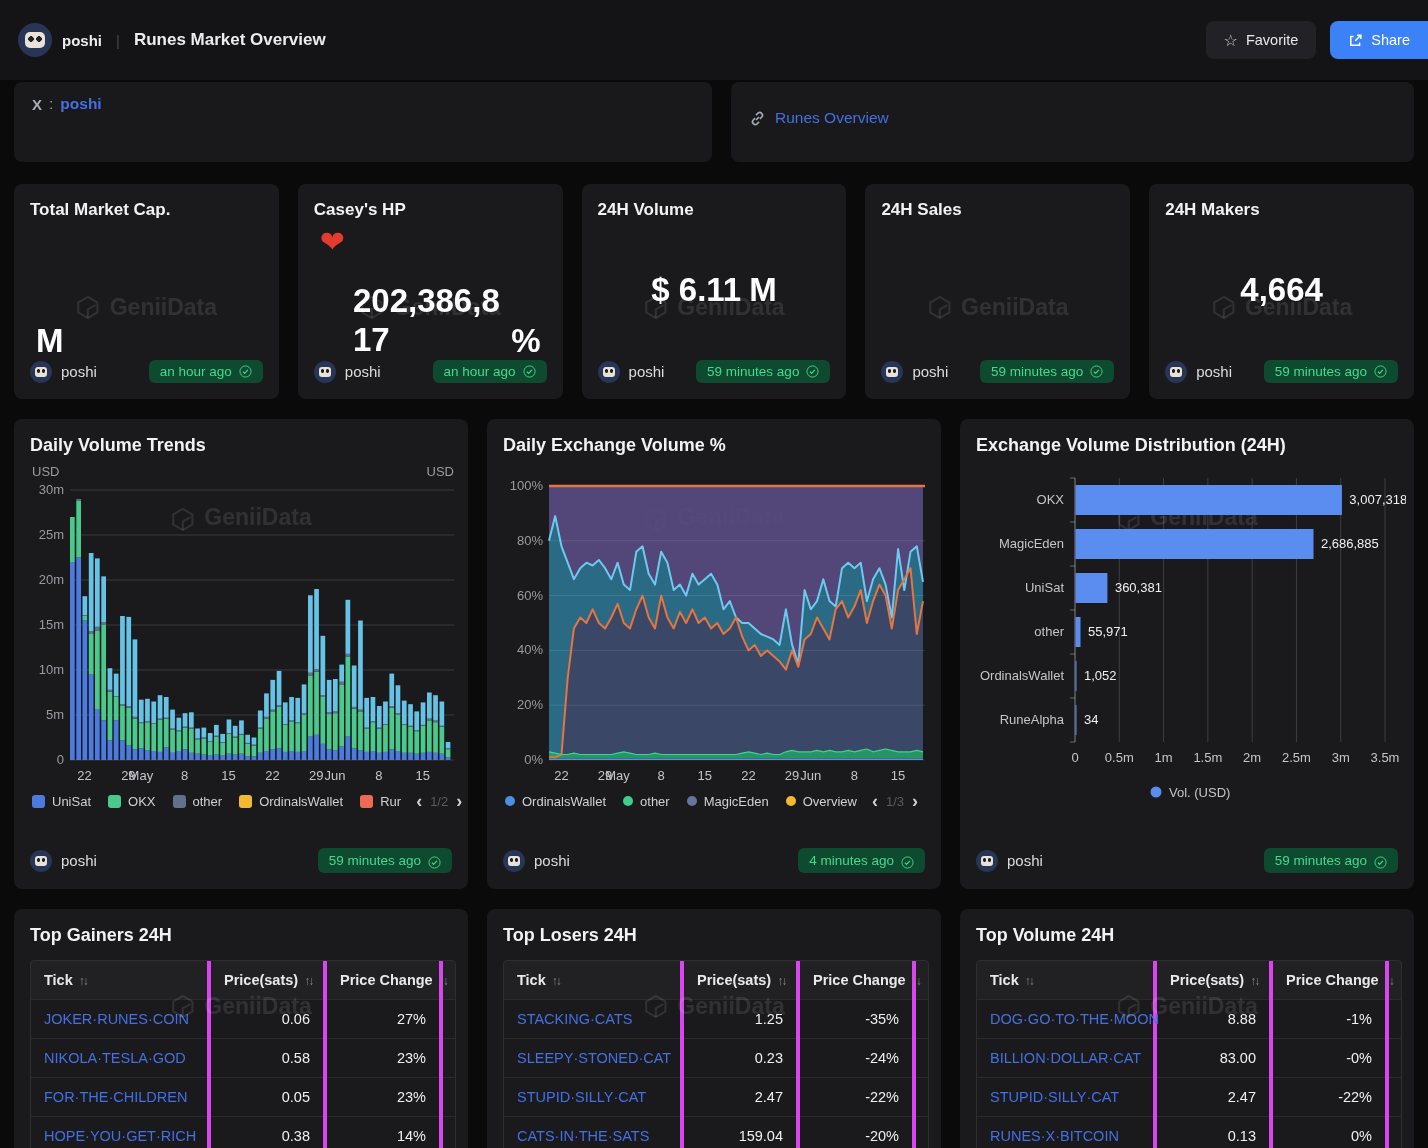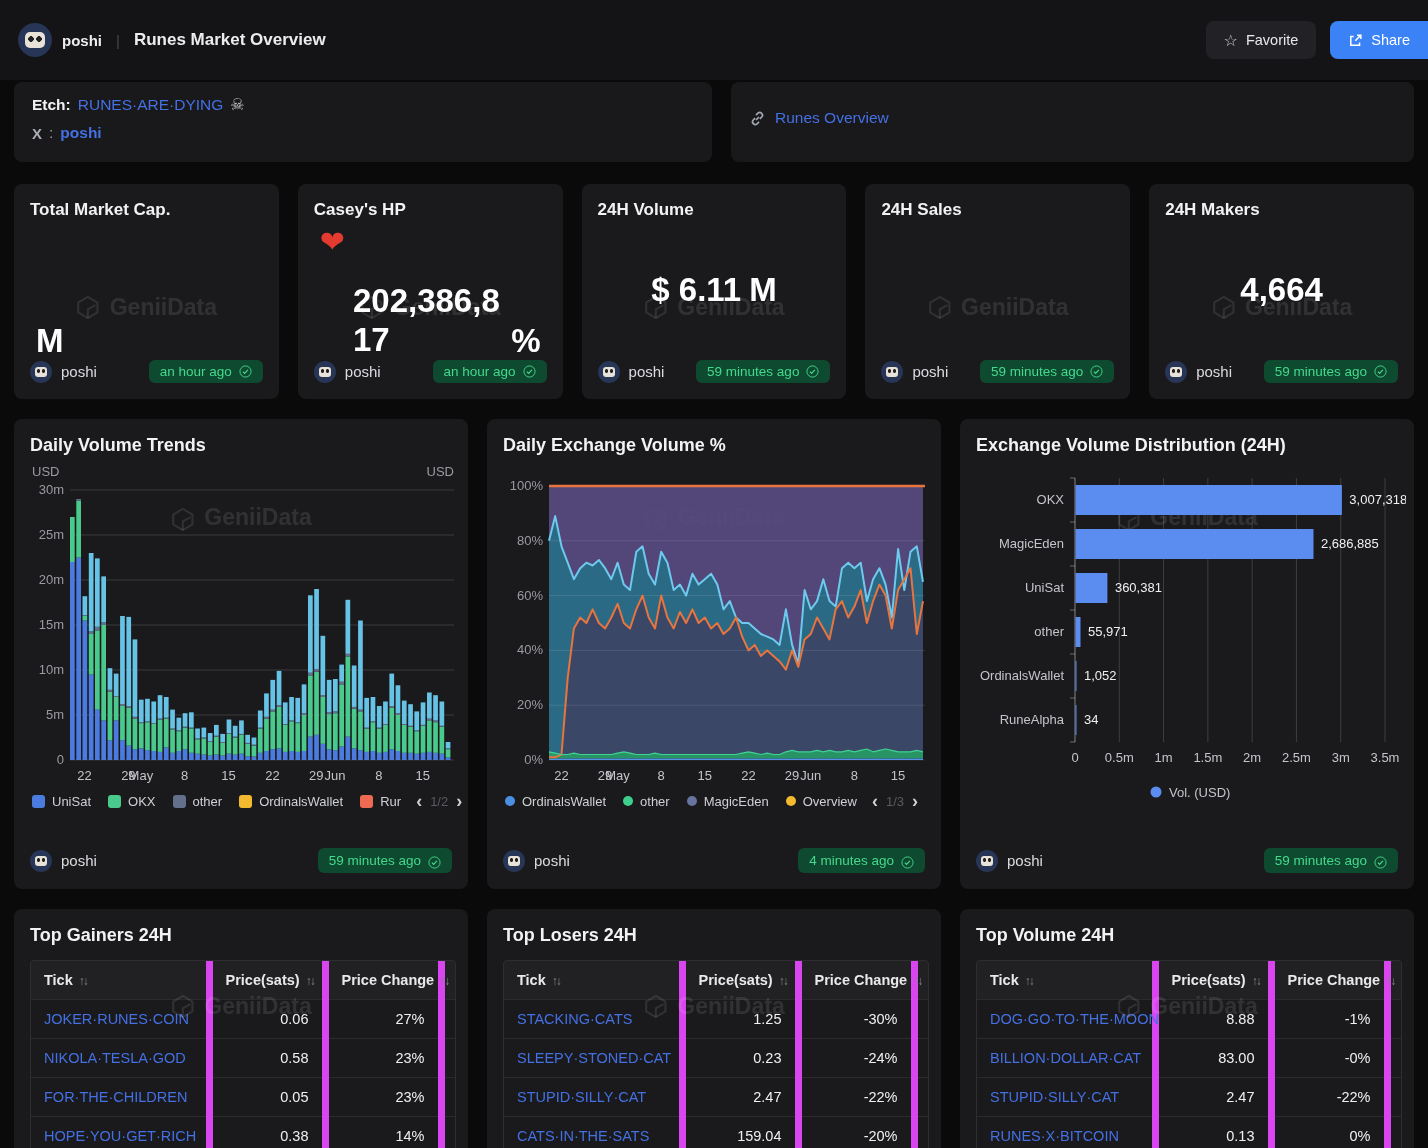--- a/index.html
+++ b/index.html
@@ -58,21 +58,21 @@
   .legend-item{display:flex;align-items:center;gap:7px;cursor:pointer;}
   .lg-sq{width:13px;height:13px;border-radius:3px;display:inline-block;}
   .lg-dot{width:10px;height:10px;border-radius:50%;display:inline-block;}
   .pager{display:flex;align-items:center;gap:8px;margin-left:-2px;}
   .pager .chev{color:#d0d0d6;font-size:18px;font-weight:700;cursor:pointer;line-height:1;}
   .pager .pg{color:#5a5a60;font-size:13px;}
   .tables-row{display:grid;grid-template-columns:repeat(3,1fr);gap:19px;margin-top:20px;}
   .table-card{height:300px;}
   .table-wrap{margin-top:14px;overflow:hidden;border:1px solid #2e2e31;border-radius:4px;width:calc(100% + 4px);}
   table{border-collapse:collapse;width:560px;table-layout:fixed;}
-  th,td{border-right:7px solid #d946ef;border-bottom:1px solid #2b2b2e;padding:11px 13px;font-size:14.5px;}
+  th,td{border-right:4px solid #d946ef;border-bottom:1px solid #2b2b2e;padding:11px 13px;font-size:14.5px;}
   th{text-align:left;font-weight:700;color:#e9e9ec;background:rgba(255,255,255,0.03);white-space:nowrap;}
   th .sort{color:#84848c;font-size:12px;letter-spacing:-2px;margin-left:6px;cursor:pointer;}
   td{color:#f0f0f2;}
   td.num{text-align:right;}
   td.tick a{color:#4470e4;text-decoration:none;cursor:pointer;}
   .col-tick{width:178px;} .col-price{width:116px;} .col-change{width:116px;} .col-vol{width:150px;}
   .axis-text{fill:#9a9ba2;font-size:13px;font-family:"Liberation Sans",sans-serif;}
   .tick-text{fill:#c4c5cb;font-size:13px;font-family:"Liberation Sans",sans-serif;}
   .val-text{fill:#f0f0f2;font-size:13px;font-family:"Liberation Sans",sans-serif;}
 </style>
@@ -97,25 +97,20 @@
       </svg>
       <span>Share</span>
     </button>
   </div>
 </div>
 
 <div class="page">
 
   <div class="info-row">
     <div class="panel">
-      <div class="info-line">
-        <span class="bold-label">Etch:</span>
-        <a class="blue-link">RUNES·ARE·DYING</a>
-        <span class="skull">☠</span>
-      </div>
       <div class="info-line">
         <span class="x-glyph">X</span>
         <span class="muted">:</span>
         <a class="blue-link" style="font-weight:700">poshi</a>
       </div>
     </div>
     <div class="panel">
       <div class="overview-line">
         <svg width="17" height="17" viewBox="0 0 16 16" fill="none" stroke="#a3a7b3" stroke-width="1.6">
           <path d="M6.6 9.4l2.8-2.8"></path>
@@ -801,21 +796,21 @@
                 <th class="col-tick"><span>Tick</span><span class="sort">↑↓</span></th>
                 <th class="col-price"><span>Price(sats)</span><span class="sort">↑↓</span></th>
                 <th class="col-change"><span>Price Change</span><span class="sort">↑↓</span></th>
                 <th class="col-vol"><span>Volume</span></th>
               </tr>
             </thead>
             <tbody>
               <tr>
                 <td class="tick"><a>STACKING·CATS</a></td>
                 <td class="num">1.25</td>
-                <td class="num">-30%</td>
+                <td class="num">-35%</td>
                 <td></td>
               </tr>
               <tr>
                 <td class="tick"><a>SLEEPY·STONED·CAT</a></td>
                 <td class="num">0.23</td>
                 <td class="num">-24%</td>
                 <td></td>
               </tr>
               <tr>
                 <td class="tick"><a>STUPID·SILLY·CAT</a></td>

